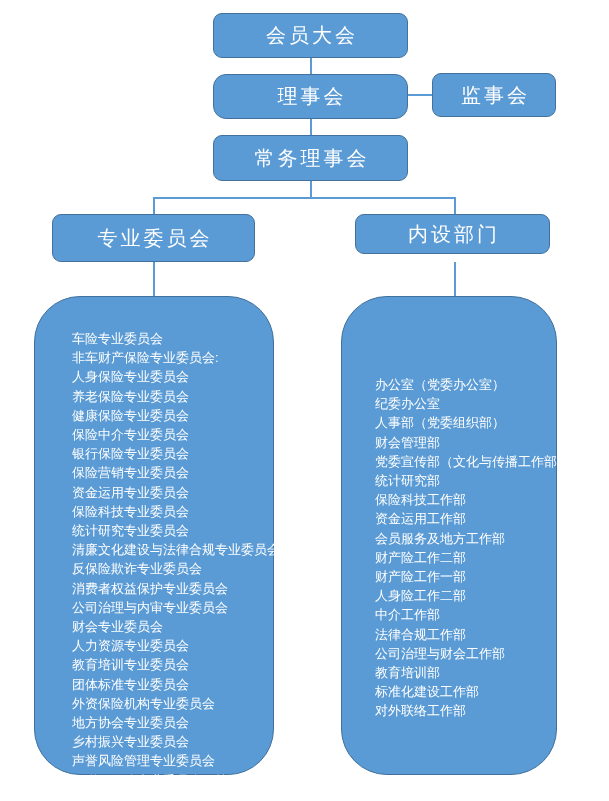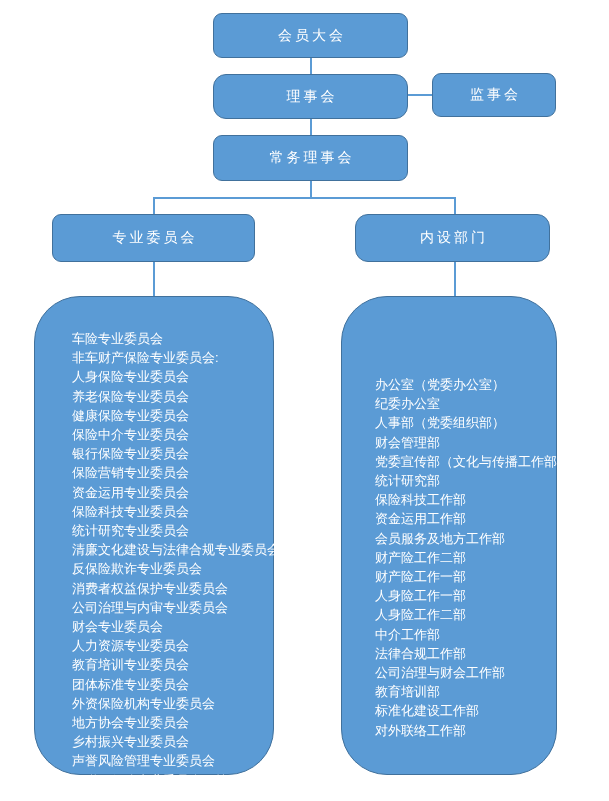--- a/index.html
+++ b/index.html
@@ -13,31 +13,31 @@
   }
   .node {
     position: absolute;
     background: #5B9BD5;
     border: 1.5px solid #41719C;
     border-radius: 9px;
     color: #ffffff;
     display: flex;
     align-items: center;
     justify-content: center;
-    font-size: 14px;
+    font-size: 20px;
     letter-spacing: 3px;
     box-sizing: border-box;
     text-indent: 3px; 
   }
   #node-members-meeting   { left: 213px; top: 13px;  width: 195px; height: 45px; }
   #node-council           { left: 213px; top: 74px;  width: 195px; height: 45px; border-radius: 13px; }
   #node-supervisory-board { left: 432px; top: 73px;  width: 124px; height: 44px; }
   #node-standing-council  { left: 213px; top: 135px; width: 195px; height: 46px; }
   #node-committees-header { left: 52px;  top: 214px; width: 203px; height: 48px; }
-  #node-departments-header{ left: 355px; top: 214px; width: 195px; height: 48px; border-radius: 13px; }
+  #node-departments-header{ left: 355px; top: 214px; width: 195px; height: 40px; }
 
   .bigbox {
     position: absolute;
     background: #5B9BD5;
     border: 1.5px solid #41719C;
     border-radius: 46px;
     box-sizing: border-box;
   }
   #box-committees  { left: 34px;  top: 296px; width: 240px; height: 479px; }
   #box-departments { left: 341px; top: 296px; width: 216px; height: 479px; font-family: Liberation Serif, serif; }
@@ -139,21 +139,20 @@
         <li>纪委办公室</li>
         <li>人事部（党委组织部）</li>
         <li>财会管理部</li>
         <li>党委宣传部（文化与传播工作部）</li>
         <li>统计研究部</li>
         <li>保险科技工作部</li>
         <li>资金运用工作部</li>
         <li>会员服务及地方工作部</li>
         <li>财产险工作二部</li>
         <li>财产险工作一部</li>
-        <li>人身险工作一部</li>
         <li>人身险工作二部</li>
         <li>中介工作部</li>
         <li>法律合规工作部</li>
         <li>公司治理与财会工作部</li>
         <li>教育培训部</li>
         <li>标准化建设工作部</li>
         <li>对外联络工作部</li>
       </ul>
   </div>
 

